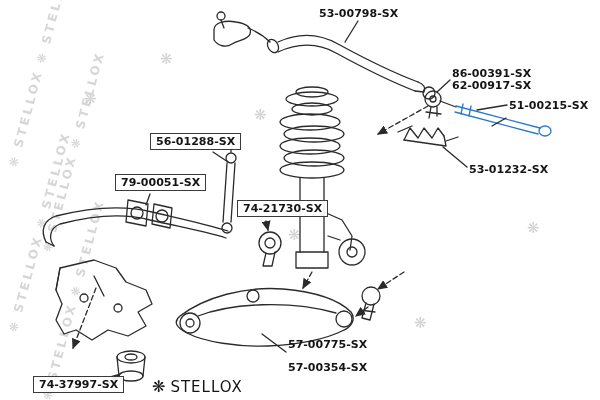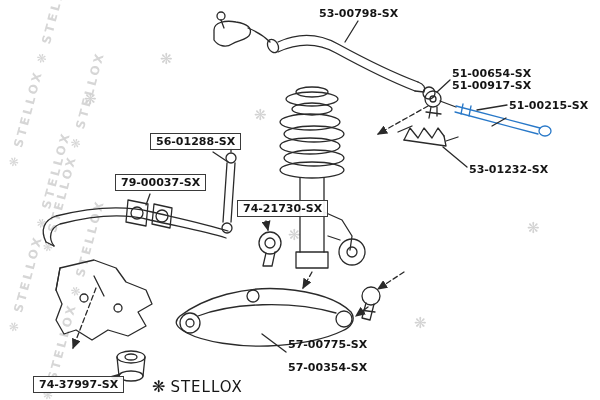--- a/index.html
+++ b/index.html
@@ -164,26 +164,26 @@
         <path d="M428,106 L378,134" marker-end="url(#arr)"></path>
         <path d="M312,272 L303,288" marker-end="url(#arr)"></path>
         <path d="M96,288 L73,348" marker-end="url(#arr)"></path>
         <path d="M108,384 L120,374" marker-end="url(#arr)"></path>
         <path d="M368,307 L356,316" marker-end="url(#arr)"></path>
       </g>
     </g>
   </svg>
 
   <div class="plabel" style="left:319px;top:7px">53-00798-SX</div>
-  <div class="plabel" style="left:452px;top:67px">51-00654-SX</div>
-  <div class="plabel" style="left:452px;top:79px">51-00917-SX</div>
+  <div class="plabel" style="left:452px;top:67px">86-00391-SX</div>
+  <div class="plabel" style="left:452px;top:79px">62-00917-SX</div>
   <div class="plabel" style="left:509px;top:99px">51-00215-SX</div>
   <div class="plabel" style="left:469px;top:163px">53-01232-SX</div>
   <div class="plabel boxed" style="left:150px;top:133px">56-01288-SX</div>
-  <div class="plabel boxed" style="left:115px;top:174px">79-00037-SX</div>
+  <div class="plabel boxed" style="left:115px;top:174px">79-00051-SX</div>
   <div class="plabel boxed" style="left:237px;top:200px">74-21730-SX</div>
   <div class="plabel" style="left:288px;top:338px">57-00775-SX</div>
   <div class="plabel" style="left:288px;top:361px">57-00354-SX</div>
   <div class="plabel boxed" style="left:33px;top:376px">74-37997-SX</div>
 
   <div class="logo">
     <span class="star">❋</span>
     <span class="text">STELLOX</span>
   </div>
 

